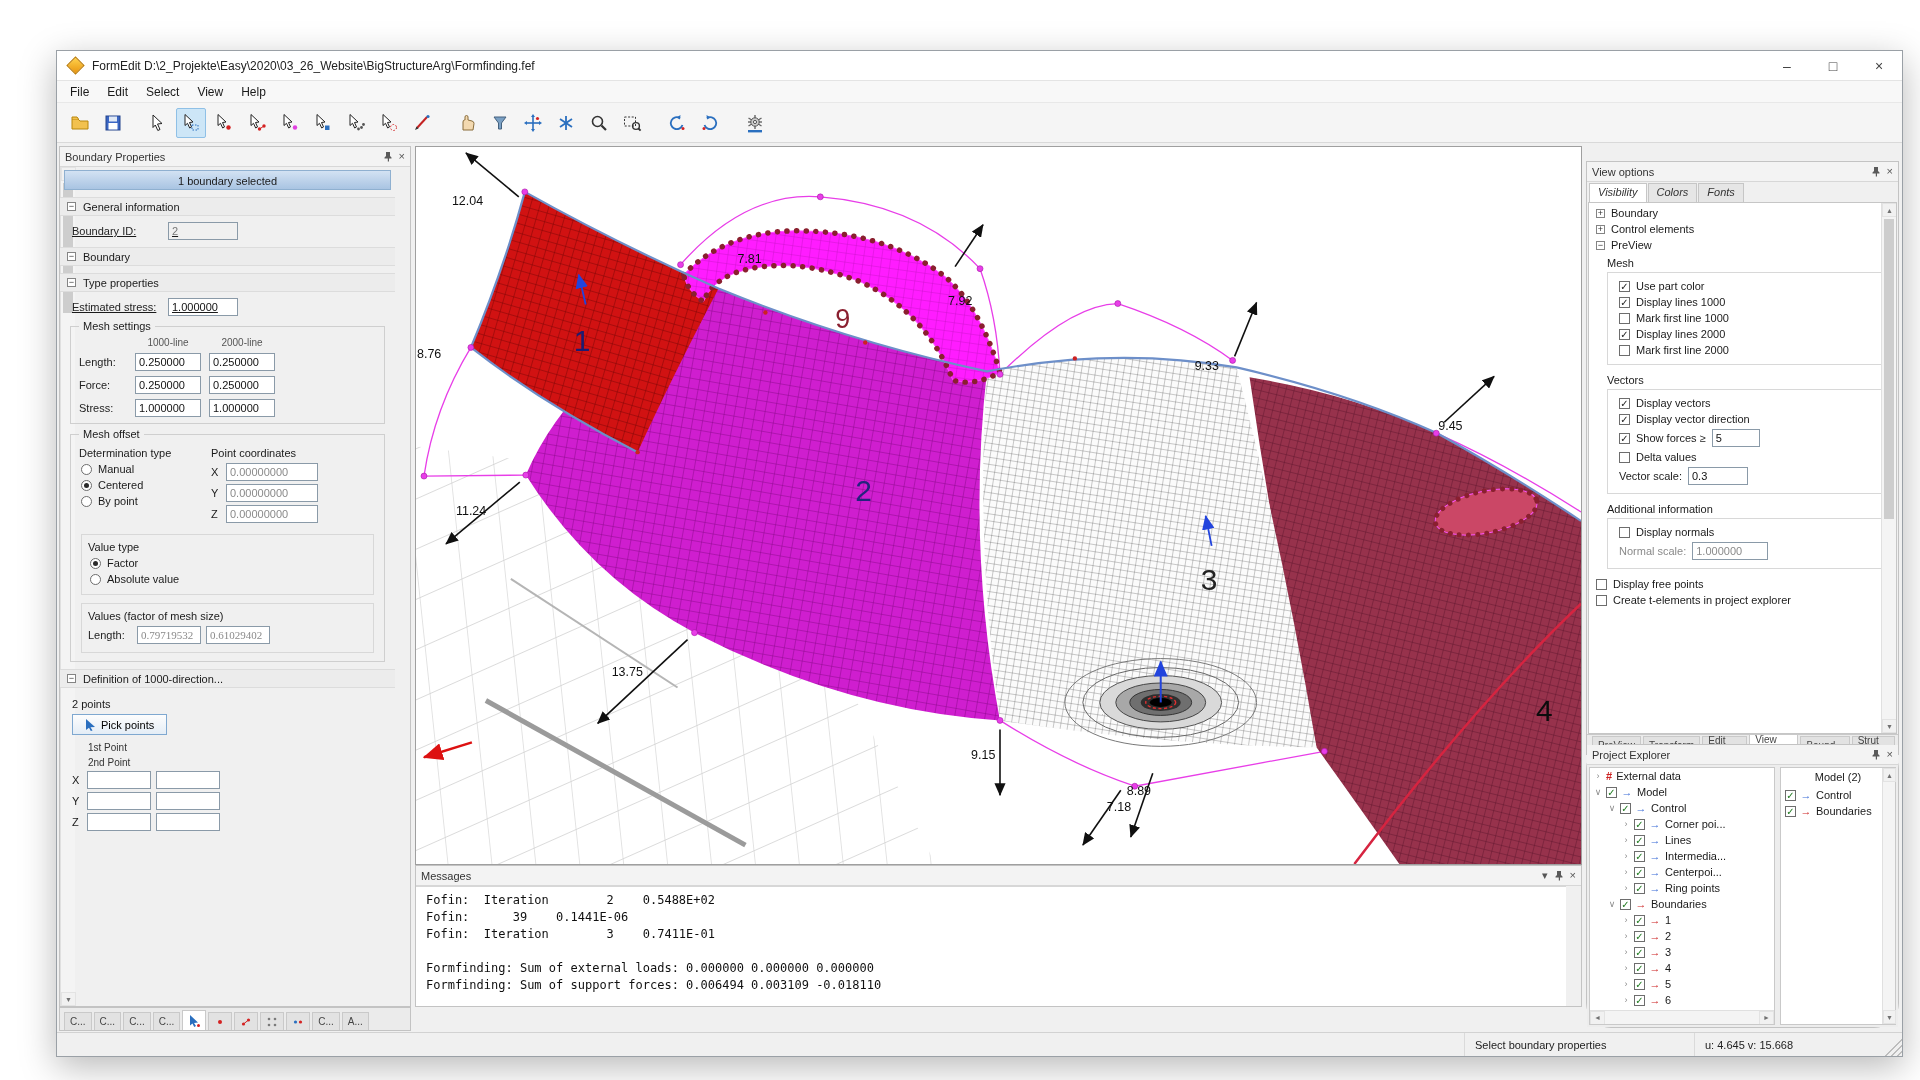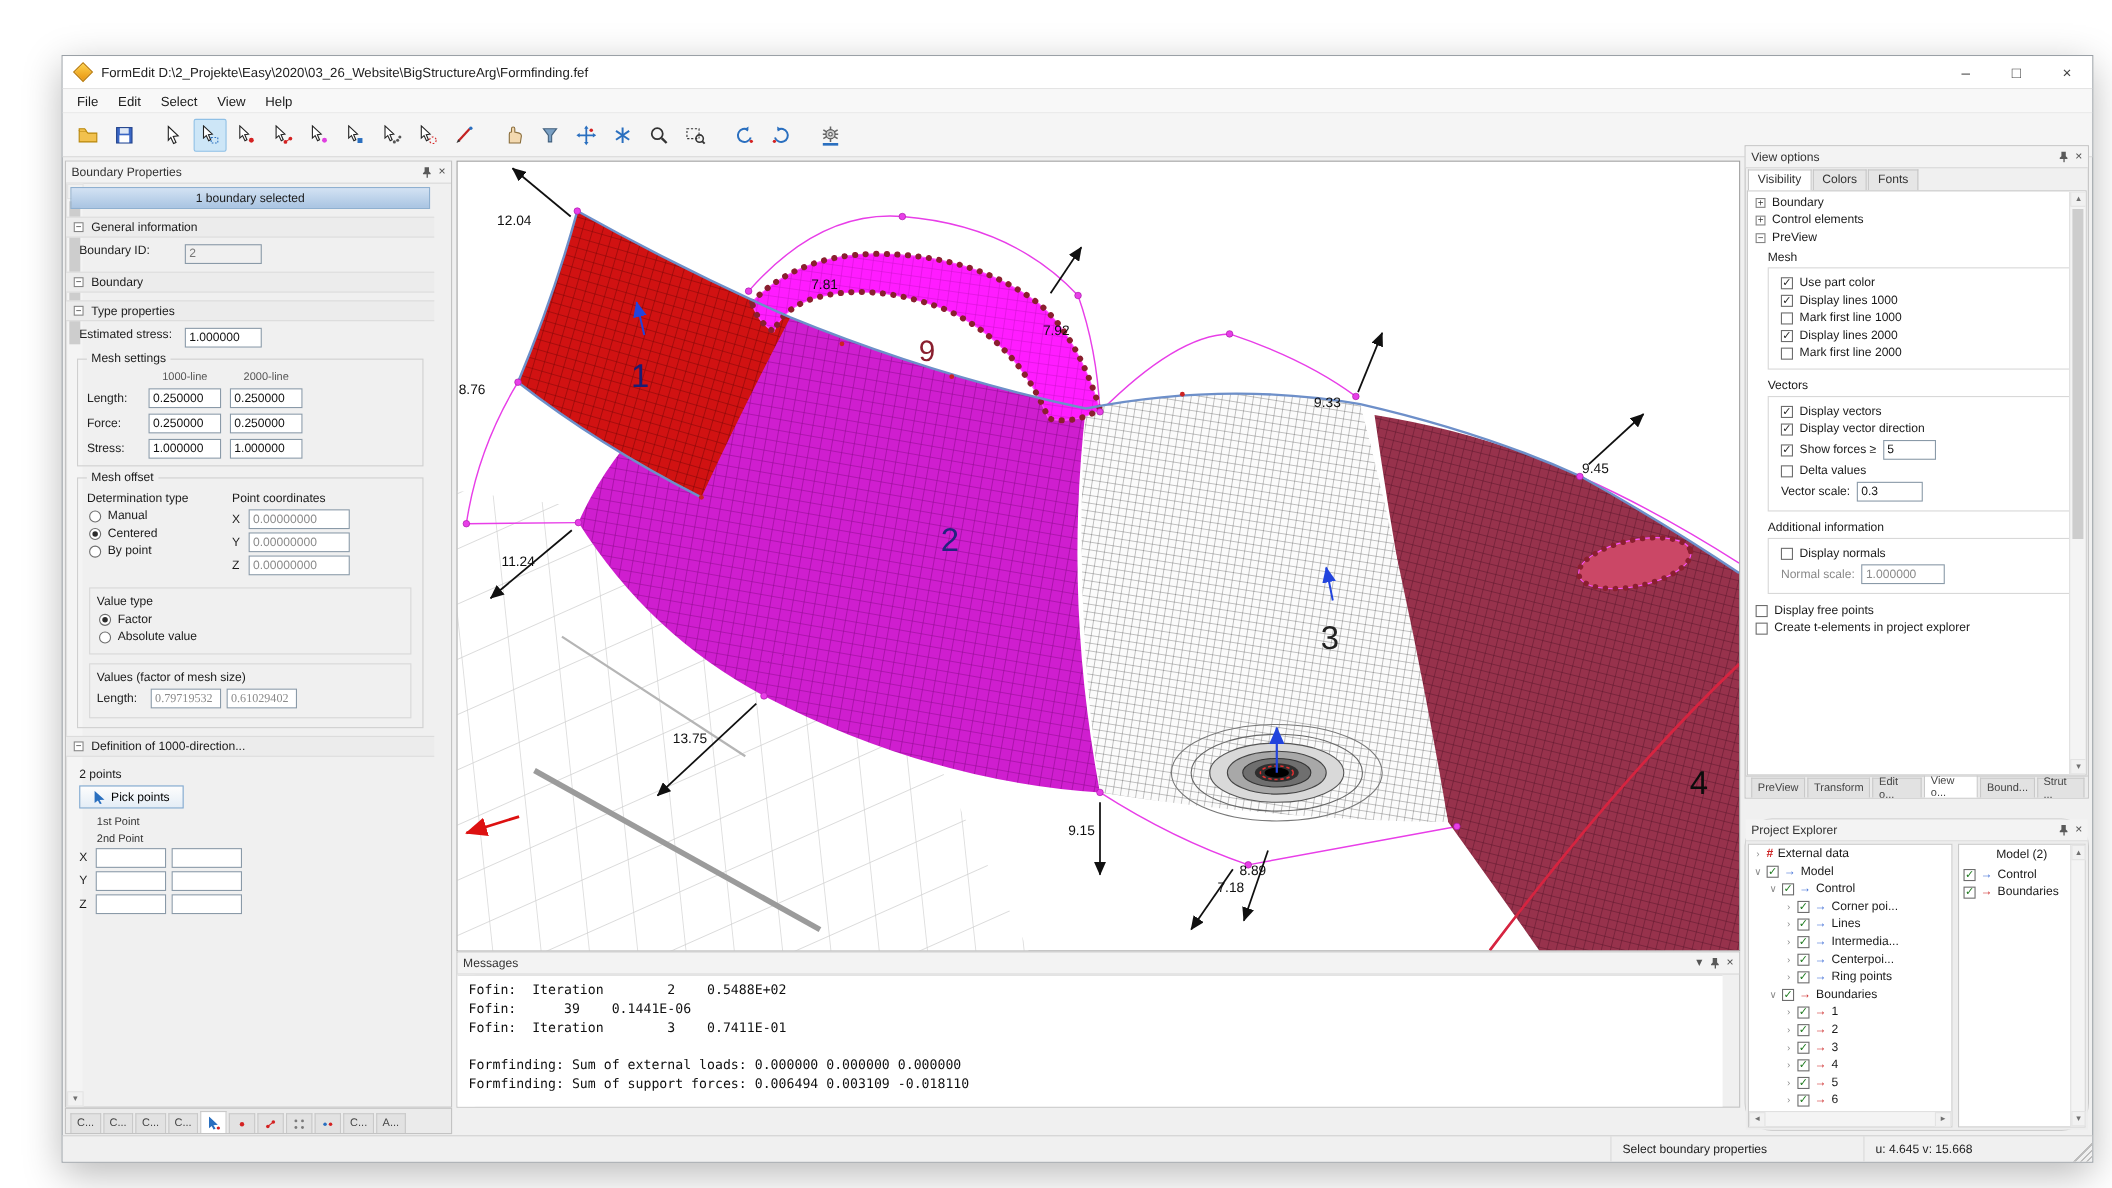--- a/index.html
+++ b/index.html
@@ -33,21 +33,21 @@
   .sba { width:15px; height:14px; font-size:7px; color:#707070; display:flex; align-items:center; justify-content:center; background:#f1f1f1; border:1px solid #e3e3e3; }
   .sbt { position:absolute; left:2px; right:2px; background:#cdcdcd; }
   
   .bp { left:2px; top:95px; width:352px; height:861px; }
   .bp-content { position:absolute; left:0; top:20px; right:15px; bottom:0; overflow:hidden; font-size:11px; }
   .sel-head { margin:3px 4px; height:20px; line-height:20px; text-align:center; font-size:11px;
               background:linear-gradient(#d3e2f3,#a9c4e2); border:1px solid #8fb0d0; }
   .sec { display:flex; align-items:center; gap:7px; background:#ececec; border-top:1px solid #dcdcdc; border-bottom:1px solid #dcdcdc;
          height:19px; padding:0 7px; margin-top:7px; }
   .pm { width:9px; height:9px; border:1px solid #848484; background:#fff; font-size:9px; line-height:7px; text-align:center; color:#333; }
-  .frow { display:flex; gap:6px; margin:6px 12px; }
+  .frow { display:flex; align-items:center; gap:6px; margin:6px 12px;text-decoration:underline; }
   .lbl { color:#222; }
   .dimlbl { color:#8a8a8a; }
   .w90 { width:90px; }
   .fld { height:18px; border:1px solid #8a9aa8; background:#fff; font-size:11px; padding:0 3px;
          font-family:"Liberation Sans", sans-serif; color:#111; }
   .fld.dis { background:#f0f0f0; color:#777; }
   .fld.dim { color:#8a8a8a; }
   .f70 { width:70px; } .f64 { width:64px;font-family:Liberation Serif, serif; } .f92 { width:92px; } .f76 { width:76px; } .f60 { width:60px; }
   .gb { position:relative; border:1px solid #cfcfcf; margin:10px 10px 6px; padding:10px 8px 6px; }
   .gb > .gt { position:absolute; top:-7px; left:8px; background:#f0f0f0; padding:0 4px; font-size:11px; }
@@ -83,22 +83,22 @@
   .ltab.active { background:#fff; height:20px; }
   
   .vp { position:absolute; left:358px; top:95px; width:1167px; height:719px; background:#fff; border:1px solid #9f9f9f; }
   .scene { width:100%; height:100%; display:block; }
   
   .msg { left:358px; top:814px; width:1167px; height:142px; }
   .msg-content { position:absolute; left:0; top:20px; right:15px; bottom:0; background:#fff; border-top:1px solid #d7d7d7;
                  padding:6px 10px; font-family:"DejaVu Sans Mono", monospace; font-size:12px; color:#101010; }
   .mline { white-space:pre; height:17px; }
   
-  .vo { left:1529px; top:81px; width:313px; height:594px; }
-  .vo-tabs { display:flex; height:19px; font-size:11px; padding-left:2px; margin-top:1px; }
+  .vo { left:1529px; top:110px; width:313px; height:594px; }
+  .vo-tabs { display:flex; height:19px; font-size:11px; padding-left:2px; margin-top:1px;font-style:italic; }
   .vtab { padding:2px 8px 0; border:1px solid #c6c6c6; border-bottom:none; background:#e6e6e6; margin-right:1px; color:#333; }
   .vtab.active { background:#fff; position:relative; z-index:2; }
   .vo-content { position:absolute; left:1px; top:40px; right:1px; bottom:20px; background:#fff; border:1px solid #c6c6c6;
                 font-size:11px; overflow:hidden; }
   .vrow { display:flex; align-items:center; gap:6px; margin:4px 7px; }
   .ind1 { }
   .vgrp { border:1px solid #d8d8d8; margin:1px 10px 9px 18px; padding:3px 4px 4px; }
   .vglabel { margin:6px 0 3px 18px; }
   .vo-bottom-tabs { position:absolute; left:0; bottom:0; height:20px; width:100%; background:#ebebeb; border-top:1px solid #c9c9c9;
                     display:flex; align-items:flex-end; font-size:10px; padding:0 3px; }

